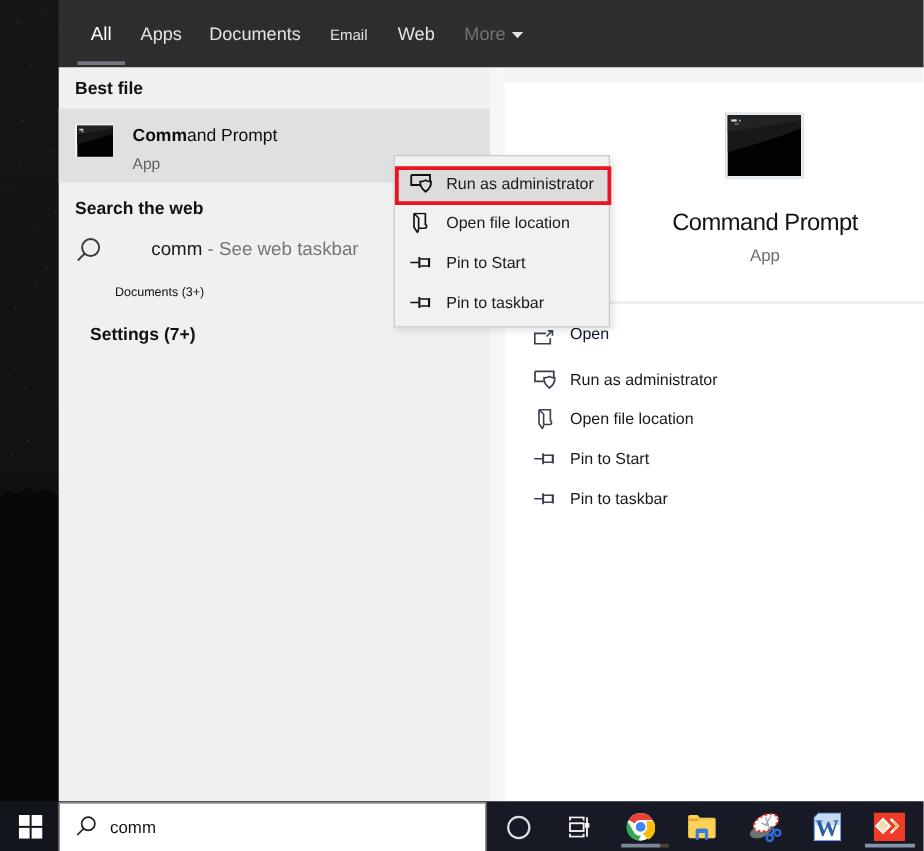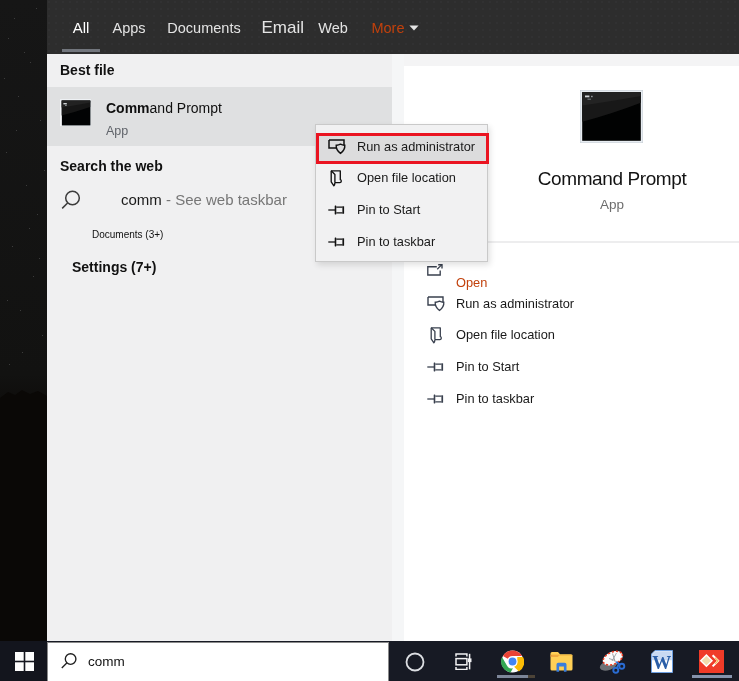--- a/index.html
+++ b/index.html
@@ -51,23 +51,23 @@
   </svg>
 </div>
 
 <div class="abs" id="topbar" style="left:47px;top:0;width:692px;height:54px;background:#2d2d2d;">
   <div class="abs" style="left:0;top:0;width:692px;height:54px;background-image:radial-gradient(circle at 2px 2px,#3d3d3f .8px,transparent 1.1px);background-size:7px 7px;opacity:.25;"></div>
 </div>
 <div class="abs" style="left:66px;top:18px;width:30px;height:19px;color:#ffffff;font-weight:normal;font-size:15px;line-height:19px;text-align:center;transform:translateX(-50%) translateX(15px);">All</div>
 <div class="abs" style="left:62px;top:49px;width:38px;height:3px;background:#72767d;"></div>
 <div class="abs" style="left:104px;top:19px;width:50px;height:18px;color:#e4e4e4;font-size:14.5px;line-height:18px;text-align:center;">Apps</div>
 <div class="abs" style="left:164px;top:19px;width:80px;height:18px;color:#e4e4e4;font-size:14.5px;line-height:18px;text-align:center;">Documents</div>
-<div class="abs" style="left:254px;top:19px;width:50px;height:18px;color:#e4e4e4;font-size:17px;line-height:18px;text-align:right;">Email</div>
+<div class="abs" style="left:254px;top:19px;width:50px;height:18px;color:#e4e4e4;font-size:12px;line-height:18px;text-align:center;">Email</div>
 <div class="abs" style="left:310px;top:19px;width:46px;height:18px;color:#e4e4e4;font-size:14.5px;line-height:18px;text-align:center;">Web</div>
-<div class="abs" style="left:366px;top:19px;width:44px;height:18px;color:#c2410c;font-size:14.5px;line-height:18px;text-align:center;">More</div>
+<div class="abs" style="left:366px;top:19px;width:44px;height:18px;color:#737373;font-size:14.5px;line-height:18px;text-align:center;">More</div>
 <svg class="abs" style="left:409px;top:24.5px;" width="10" height="6" viewBox="0 0 10 6">
     <path d="M0.4,0.6 L9.6,0.6 L5,5.6 Z" fill="#e4e4e4"></path>
   </svg>
 
 <div class="abs" style="left:47px;top:54px;width:345px;height:587px;background:#f0f0f1;"></div>
 
 <div class="abs" style="left:392px;top:54px;width:12px;height:587px;background:#f5f6f7;"></div>
 
 <div class="abs" style="left:404px;top:54px;width:335px;height:587px;background:#f4f4f5;"></div>
 <div class="abs" style="left:404px;top:66px;width:335px;height:575px;background:#ffffff;"></div>
@@ -107,21 +107,21 @@
   <path d="M2.2,2.2 h58.6 v10.5 q-30,11.5 -58.6,19 Z" fill="#181818"></path>
   <path d="M2.2,2.2 h58.6 v3.8 q-31,5.5 -58.6,9.5 Z" fill="#232323"></path>
   <rect x="5" y="5.5" width="4.4" height="1.8" fill="#d2d6d9"></rect>
   <rect x="11" y="5.8" width="1.7" height="1.4" fill="#8f959a"></rect>
   <rect x="7.5" y="8.6" width="3.4" height="1.2" fill="#70767a"></rect>
 </svg>
 <div class="abs" style="left:472px;top:167px;width:280px;height:24px;font-size:19px;letter-spacing:-0.4px;line-height:24px;color:#131313;text-align:center;">Command Prompt</div>
 <div class="abs" style="left:562px;top:196px;width:100px;height:17px;font-size:13.5px;line-height:17px;color:#6d6d6d;text-align:center;">App</div>
 <div class="abs" style="left:420px;top:241px;width:319px;height:1.5px;background:#ededee;"></div>
 
-<div class="abs" style="left:456px;top:274px;width:200px;height:17px;font-size:12.8px;line-height:17px;color:#c2410c;">Open</div>
+<div class="abs" style="left:456px;top:258px;width:200px;height:17px;font-size:12.8px;line-height:17px;color:#0f172a;">Open</div>
 <div class="abs" style="left:456px;top:295px;width:220px;height:17px;font-size:12.8px;line-height:17px;color:#191919;">Run as administrator</div>
 <div class="abs" style="left:456px;top:326px;width:220px;height:17px;font-size:12.8px;line-height:17px;color:#191919;">Open file location</div>
 <div class="abs" style="left:456px;top:358px;width:220px;height:17px;font-size:12.8px;line-height:17px;color:#191919;">Pin to Start</div>
 <div class="abs" style="left:456px;top:390px;width:220px;height:17px;font-size:12.8px;line-height:17px;color:#191919;">Pin to taskbar</div>
 
 <svg class="abs" style="left:427.3px;top:263.5px;" width="16" height="12" viewBox="0 0 16 12">
   <path d="M9.8,2.7 H0.8 V11 H13.2 V6.5" fill="none" stroke="#39404e" stroke-width="1.35"></path>
   <path d="M10.2,5.2 L14.6,0.9" stroke="#39404e" stroke-width="1.25" fill="none"></path>
   <path d="M11.2,0.7 H15 V4.5" fill="none" stroke="#39404e" stroke-width="1.35"></path>
 </svg>

